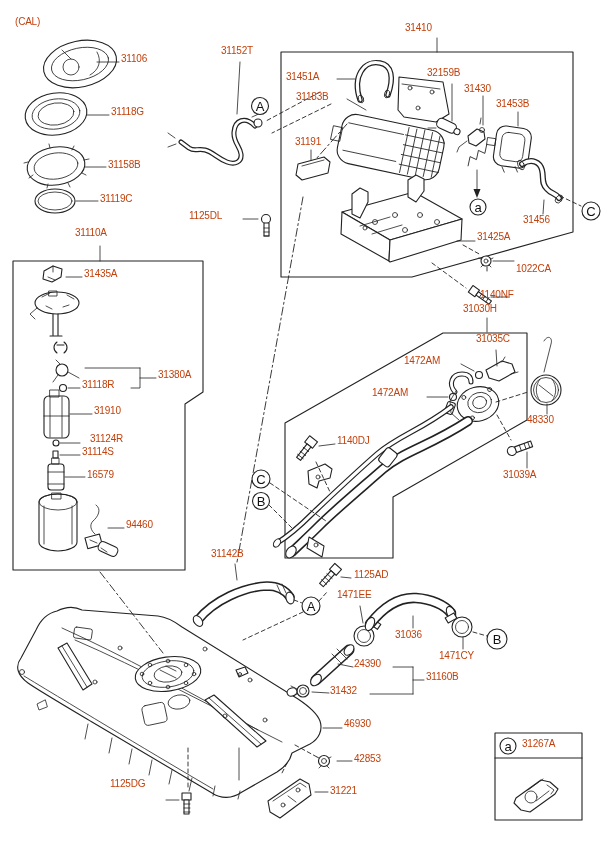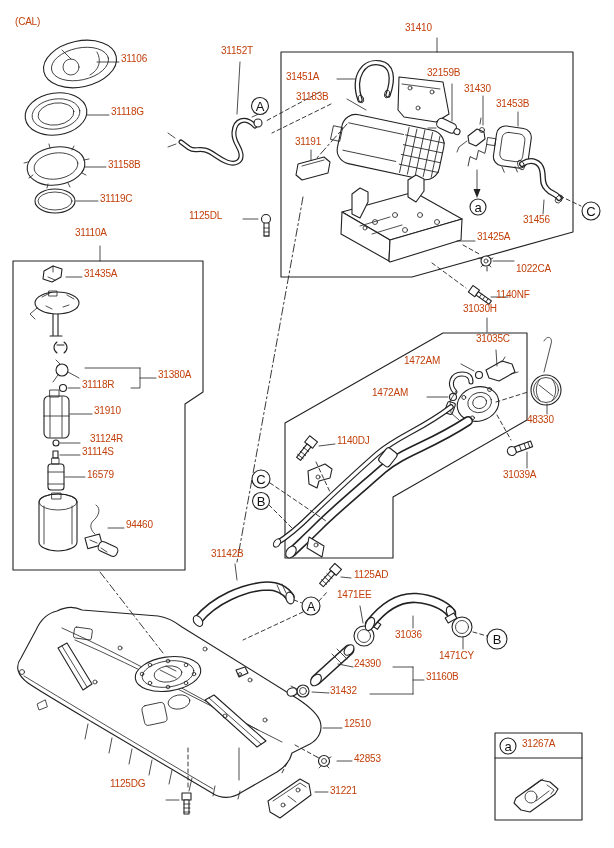--- a/index.html
+++ b/index.html
@@ -419,34 +419,34 @@
   <div class="lbl" style="left:405px;top:23px">31410</div>
   <div class="lbl" style="left:286px;top:72px">31451A</div>
   <div class="lbl" style="left:296px;top:92px">31183B</div>
   <div class="lbl" style="left:427px;top:68px">32159B</div>
   <div class="lbl" style="left:464px;top:84px">31430</div>
   <div class="lbl" style="left:496px;top:99px">31453B</div>
   <div class="lbl" style="left:295px;top:137px">31191</div>
   <div class="lbl" style="left:477px;top:232px">31425A</div>
   <div class="lbl" style="left:523px;top:215px">31456</div>
   <div class="lbl" style="left:516px;top:264px">1022CA</div>
-  <div class="lbl" style="left:496px;top:290px">1140NF</div>
+  <div class="lbl" style="left:480px;top:290px">1140NF</div>
   <div class="lbl" style="left:463px;top:304px">31030H</div>
   <div class="lbl" style="left:476px;top:334px">31035C</div>
   <div class="lbl" style="left:404px;top:356px">1472AM</div>
   <div class="lbl" style="left:372px;top:388px">1472AM</div>
   <div class="lbl" style="left:527px;top:415px">48330</div>
   <div class="lbl" style="left:337px;top:436px">1140DJ</div>
   <div class="lbl" style="left:503px;top:470px">31039A</div>
   <div class="lbl" style="left:211px;top:549px">31142B</div>
   <div class="lbl" style="left:354px;top:570px">1125AD</div>
   <div class="lbl" style="left:337px;top:590px">1471EE</div>
   <div class="lbl" style="left:395px;top:630px">31036</div>
   <div class="lbl" style="left:439px;top:651px">1471CY</div>
   <div class="lbl" style="left:354px;top:659px">24390</div>
   <div class="lbl" style="left:426px;top:672px">31160B</div>
   <div class="lbl" style="left:330px;top:686px">31432</div>
-  <div class="lbl" style="left:344px;top:719px">12510</div>
+  <div class="lbl" style="left:344px;top:719px">46930</div>
   <div class="lbl" style="left:354px;top:754px">42853</div>
   <div class="lbl" style="left:330px;top:786px">31221</div>
   <div class="lbl" style="left:110px;top:779px">1125DG</div>
   <div class="lbl" style="left:522px;top:739px">31267A</div>
 </div>
 
 </body></html>

